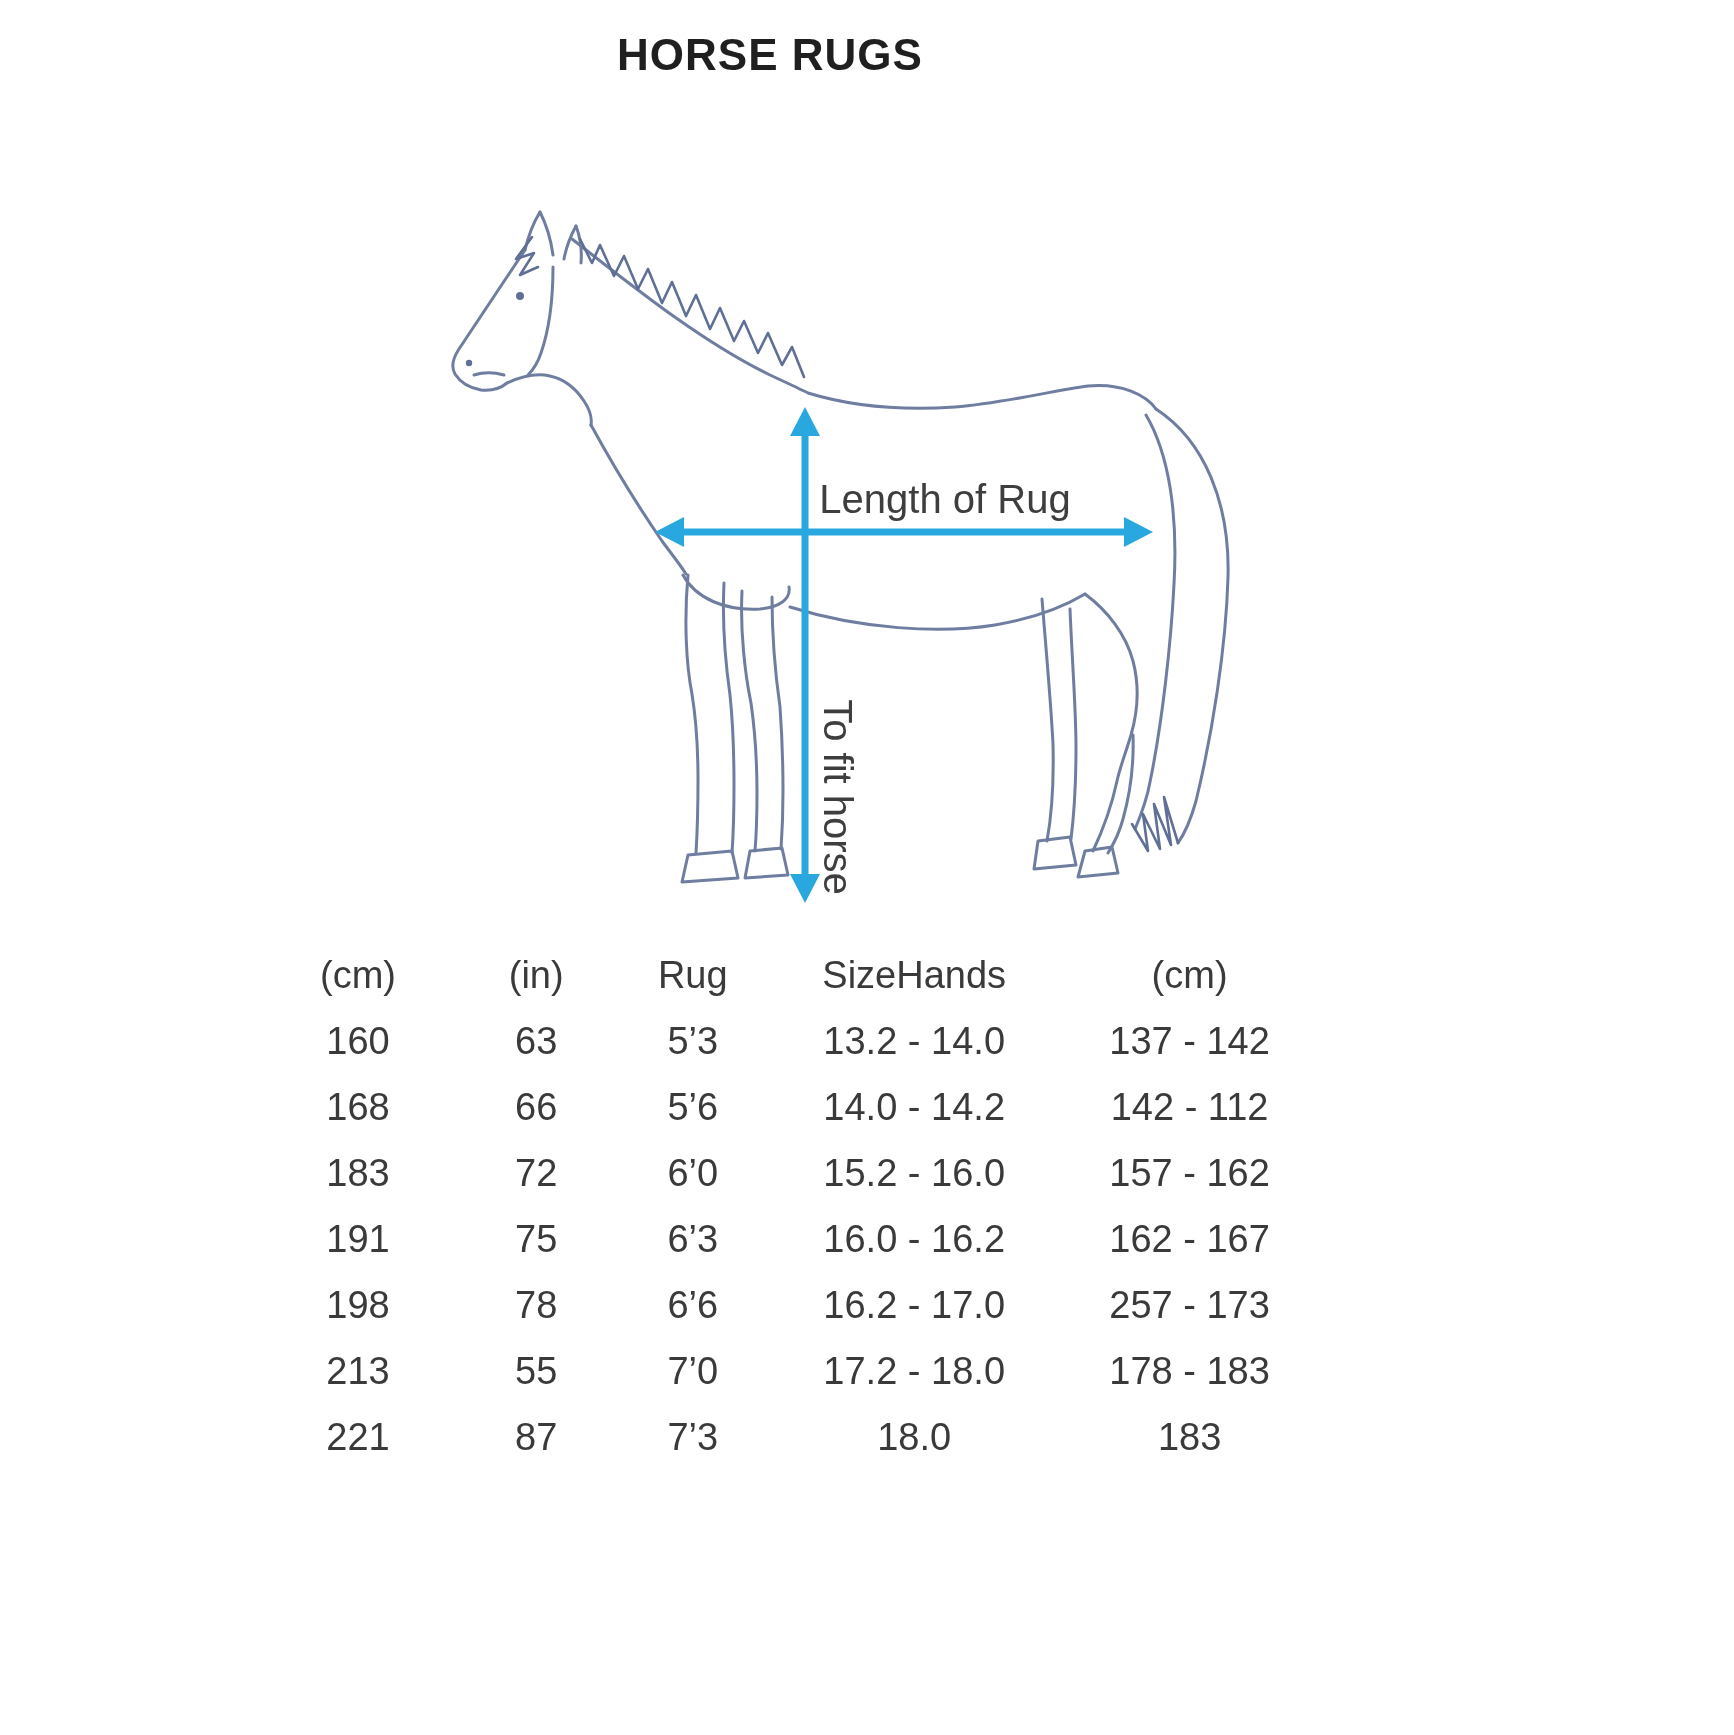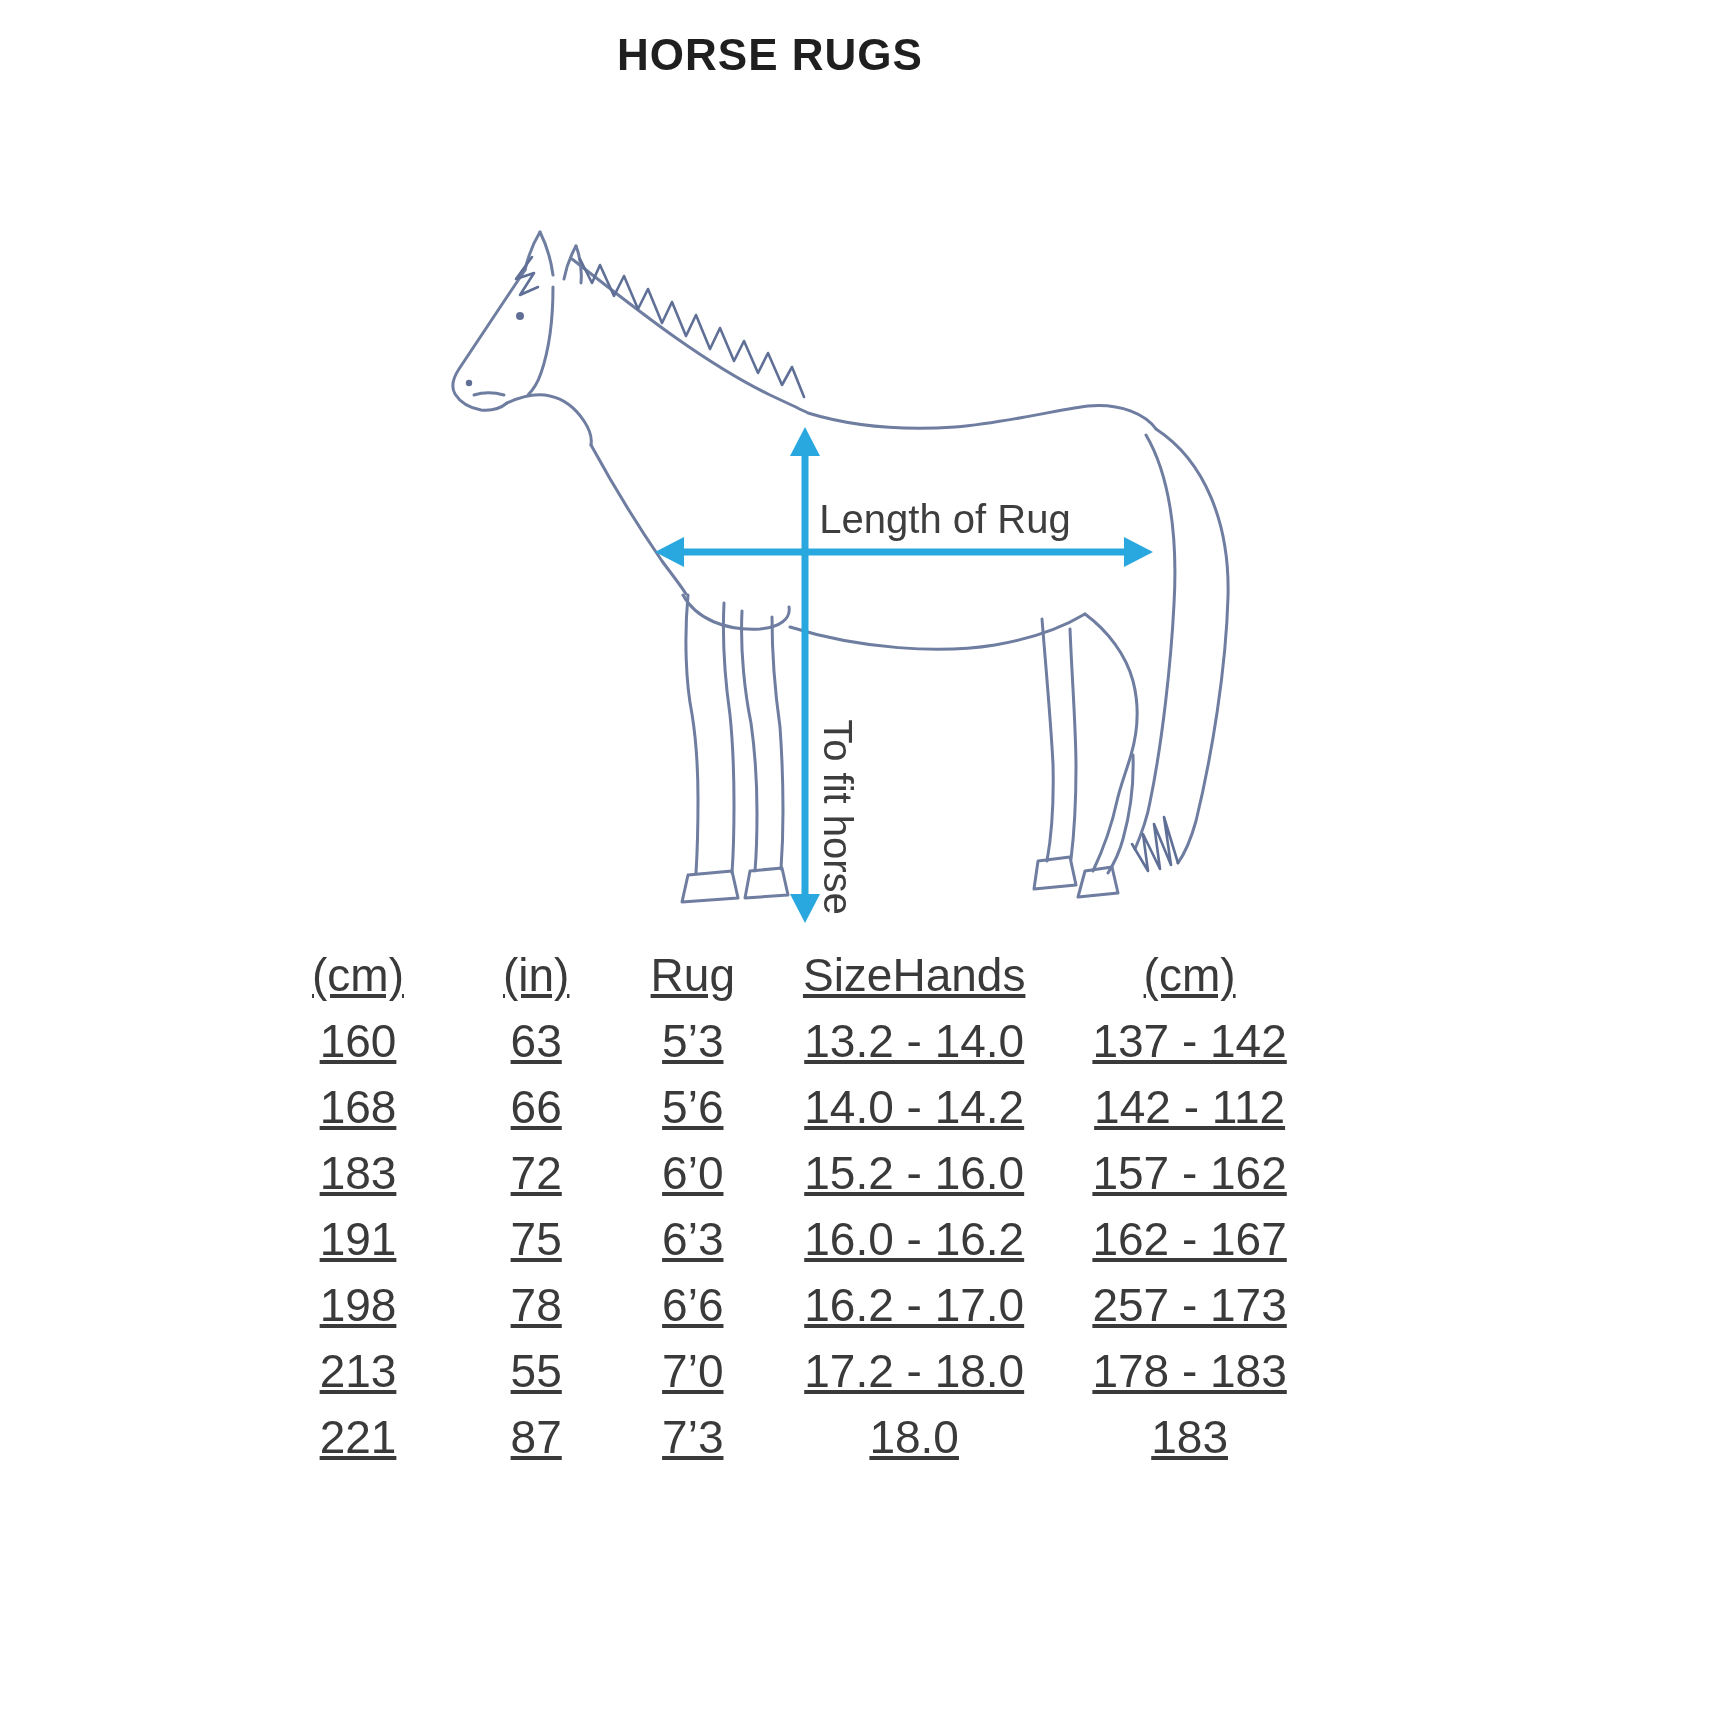--- a/index.html
+++ b/index.html
@@ -8,25 +8,25 @@
     font-family:"Liberation Sans", sans-serif;
   }
   .title{
     position:absolute;left:0;top:30px;width:1540px;text-align:center;
     font-size:44px;font-weight:bold;color:#1f1f1f;letter-spacing:1px;
   }
   .subtitle{
     position:absolute;left:0;top:118px;width:1540px;text-align:center;
     font-size:39px;font-weight:normal;color:#2e2e2e;
   }
-  .figure-wrap{position:absolute;left:440px;top:199px;width:820px;height:740px;text-decoration:underline;}
+  .figure-wrap{position:absolute;left:440px;top:179px;width:820px;height:740px;text-decoration:underline;}
   .size-table{
     position:absolute;left:250px;top:942px;width:1080px;
     border-collapse:collapse;table-layout:fixed;
-    font-size:46px;color:#3a3a3a;text-decoration:underline;
+    font-size:38px;color:#3a3a3a;
   }
   .size-table th{font-weight:normal;color:#3a3a3a;}
   .size-table th,.size-table td{
     height:66px;padding:0;text-align:center;vertical-align:middle;
     white-space:nowrap;
   }
   .col1{width:20%;} .col2{width:13%;} .col3{width:16%;} .col4{width:25%;} .col5{width:26%;}
   .horse-line{fill:none;stroke:#6e7da0;stroke-width:3;stroke-linecap:round;stroke-linejoin:round;}
   .mane-line{fill:none;stroke:#5f6f96;stroke-width:2.6;stroke-linecap:round;stroke-linejoin:round;}
   .arrow-line{fill:none;stroke:#29a8e0;stroke-width:7;stroke-linecap:round;}

